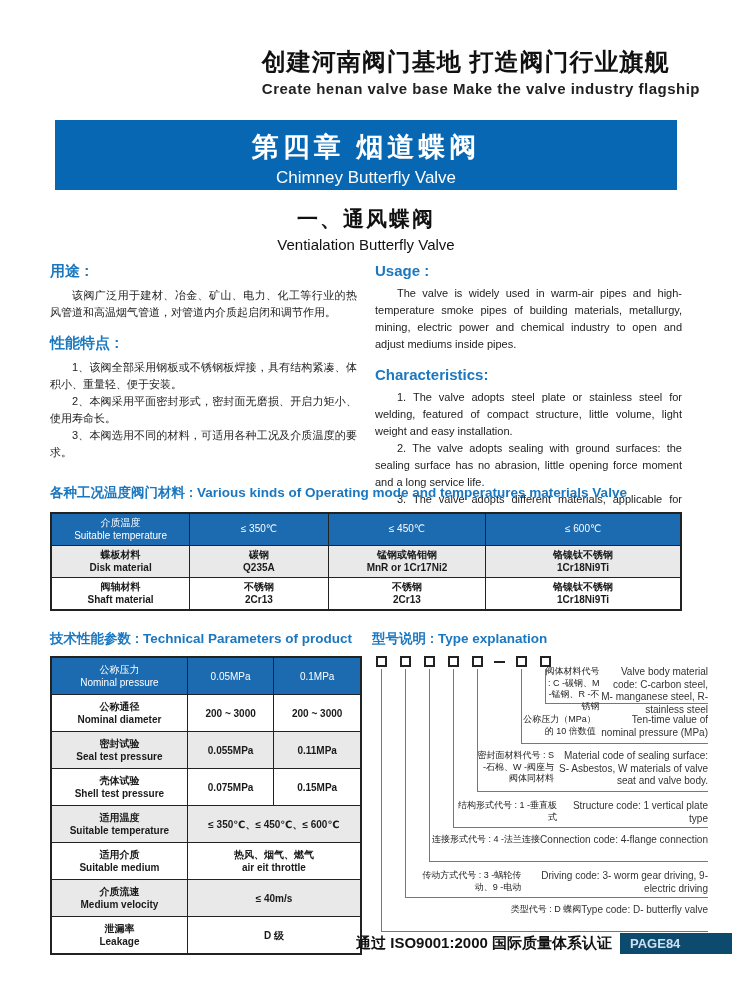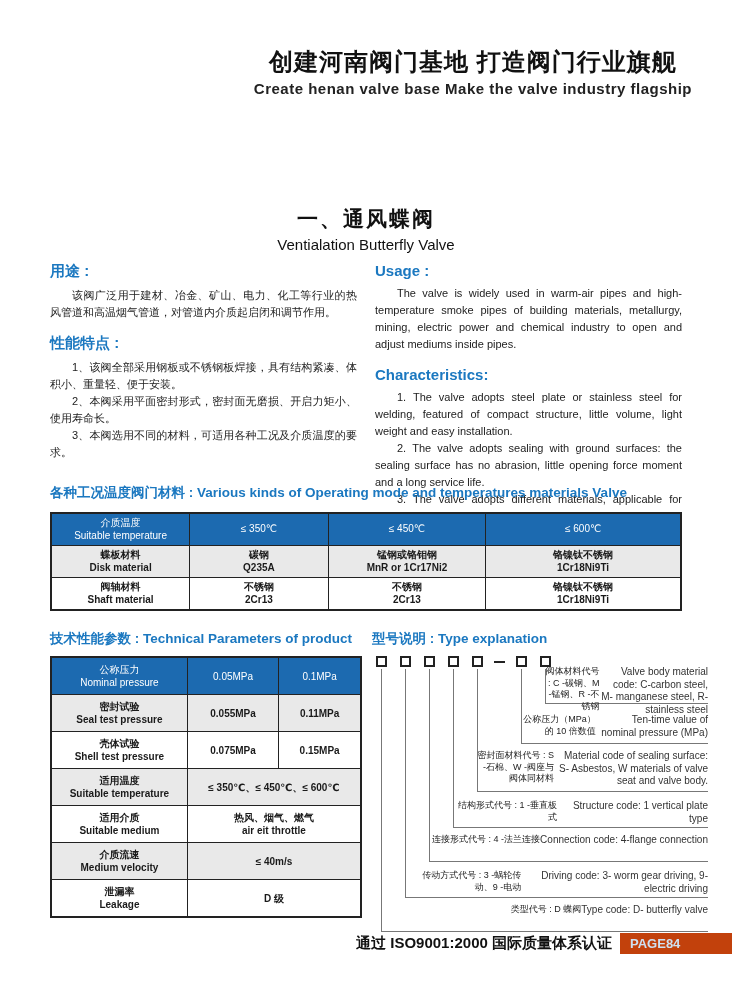--- a/index.html
+++ b/index.html
@@ -1,21 +1,21 @@
 <!DOCTYPE html>
 <html><head>
 <meta charset="utf-8">
 <style>
   * { margin:0; padding:0; box-sizing:border-box; }
   html,body { width:732px; height:1000px; background:#ffffff; overflow:hidden;
     font-family:"Liberation Sans","DejaVu Sans",sans-serif; color:#1a1a1a; }
   .page { position:relative; width:732px; height:1000px; background:#fff; }
 
   
-  .top-header { position:absolute; top:46px; right:40px; text-align:center; }
+  .top-header { position:absolute; top:46px; right:32px; text-align:left; }
   .slogan-cn { font-size:24px; font-weight:bold; letter-spacing:1px; color:#111; }
   .slogan-en { font-size:15px; font-weight:bold; color:#222; margin-top:2px; letter-spacing:0.5px; }
 
   
   .banner { position:absolute; top:120px; left:55px; right:55px; height:70px;
     background:#0767b2; text-align:center; color:#fff; padding-top:9px; }
   .banner-cn { font-size:27px; font-weight:bold; letter-spacing:4px; }
   .banner-en { font-size:17px; margin-top:3px; }
 
   
@@ -60,33 +60,37 @@
   .dlabel { position:absolute; right:4px; border-bottom:1px solid #777;
     display:flex; flex-direction:row; justify-content:flex-end;
     text-align:right; padding-bottom:2px; }
   .dl-cn { font-size:9px; color:#222; line-height:1.3; }
   .dl-en { font-size:10px; color:#333; line-height:1.25; }
 
   
   .footer { position:absolute; top:933px; left:0; right:0; display:flex;
     justify-content:flex-end; align-items:center; }
   .cert { font-size:15px; font-weight:bold; color:#111; margin-right:8px; }
-  .pagebox { background:#c2410c; color:#cfe0f0; font-size:13px; font-weight:bold;
+  .pagebox { background:#0c4a6e; color:#cfe0f0; font-size:13px; font-weight:bold;
     padding:3px 10px; width:112px; }
 </style>
 </head>
 <body>
 
 <div class="page">
 
   <div class="top-header">
     <div class="slogan-cn">创建河南阀门基地  打造阀门行业旗舰</div>
     <div class="slogan-en">Create  henan  valve  base    Make the valve industry flagship</div>
   </div>
 
+  <div class="banner">
+    <div class="banner-cn">第四章  烟道蝶阀</div>
+    <div class="banner-en">Chimney Butterfly Valve</div>
+  </div>
 
   <div class="section-title">
     <div class="sec-cn">一、通风蝶阀</div>
     <div class="sec-en">Ventialation Butterfly Valve</div>
   </div>
 
   <div class="two-col">
     <div class="col">
       <div class="blue-head">用途 :</div>
       <p class="body-p">该阀广泛用于建材、冶金、矿山、电力、化工等行业的热风管道和高温烟气管道，对管道内介质起启闭和调节作用。</p>
@@ -164,20 +168,28 @@
     <table class="tech">
       <tbody>
           <tr>
         <th class="lblcol">
           <span class="cline">公称压力</span>
           <span class="cline">Nominal pressure</span>
         </th>
         <th>0.05MPa</th>
         <th>0.1MPa</th>
       </tr>
+      <tr>
+        <td>
+              <span class="cline">公称通径</span>
+              <span class="cline">Nominal diameter</span>
+            </td>
+        <td>200 ~ 3000</td>
+        <td>200 ~ 3000</td>
+      </tr>
       <tr class="alt">
         <td>
               <span class="cline">密封试验</span>
               <span class="cline">Seal test pressure</span>
             </td>
         <td>0.055MPa</td>
         <td>0.11MPa</td>
       </tr>
       <tr>
         <td>

